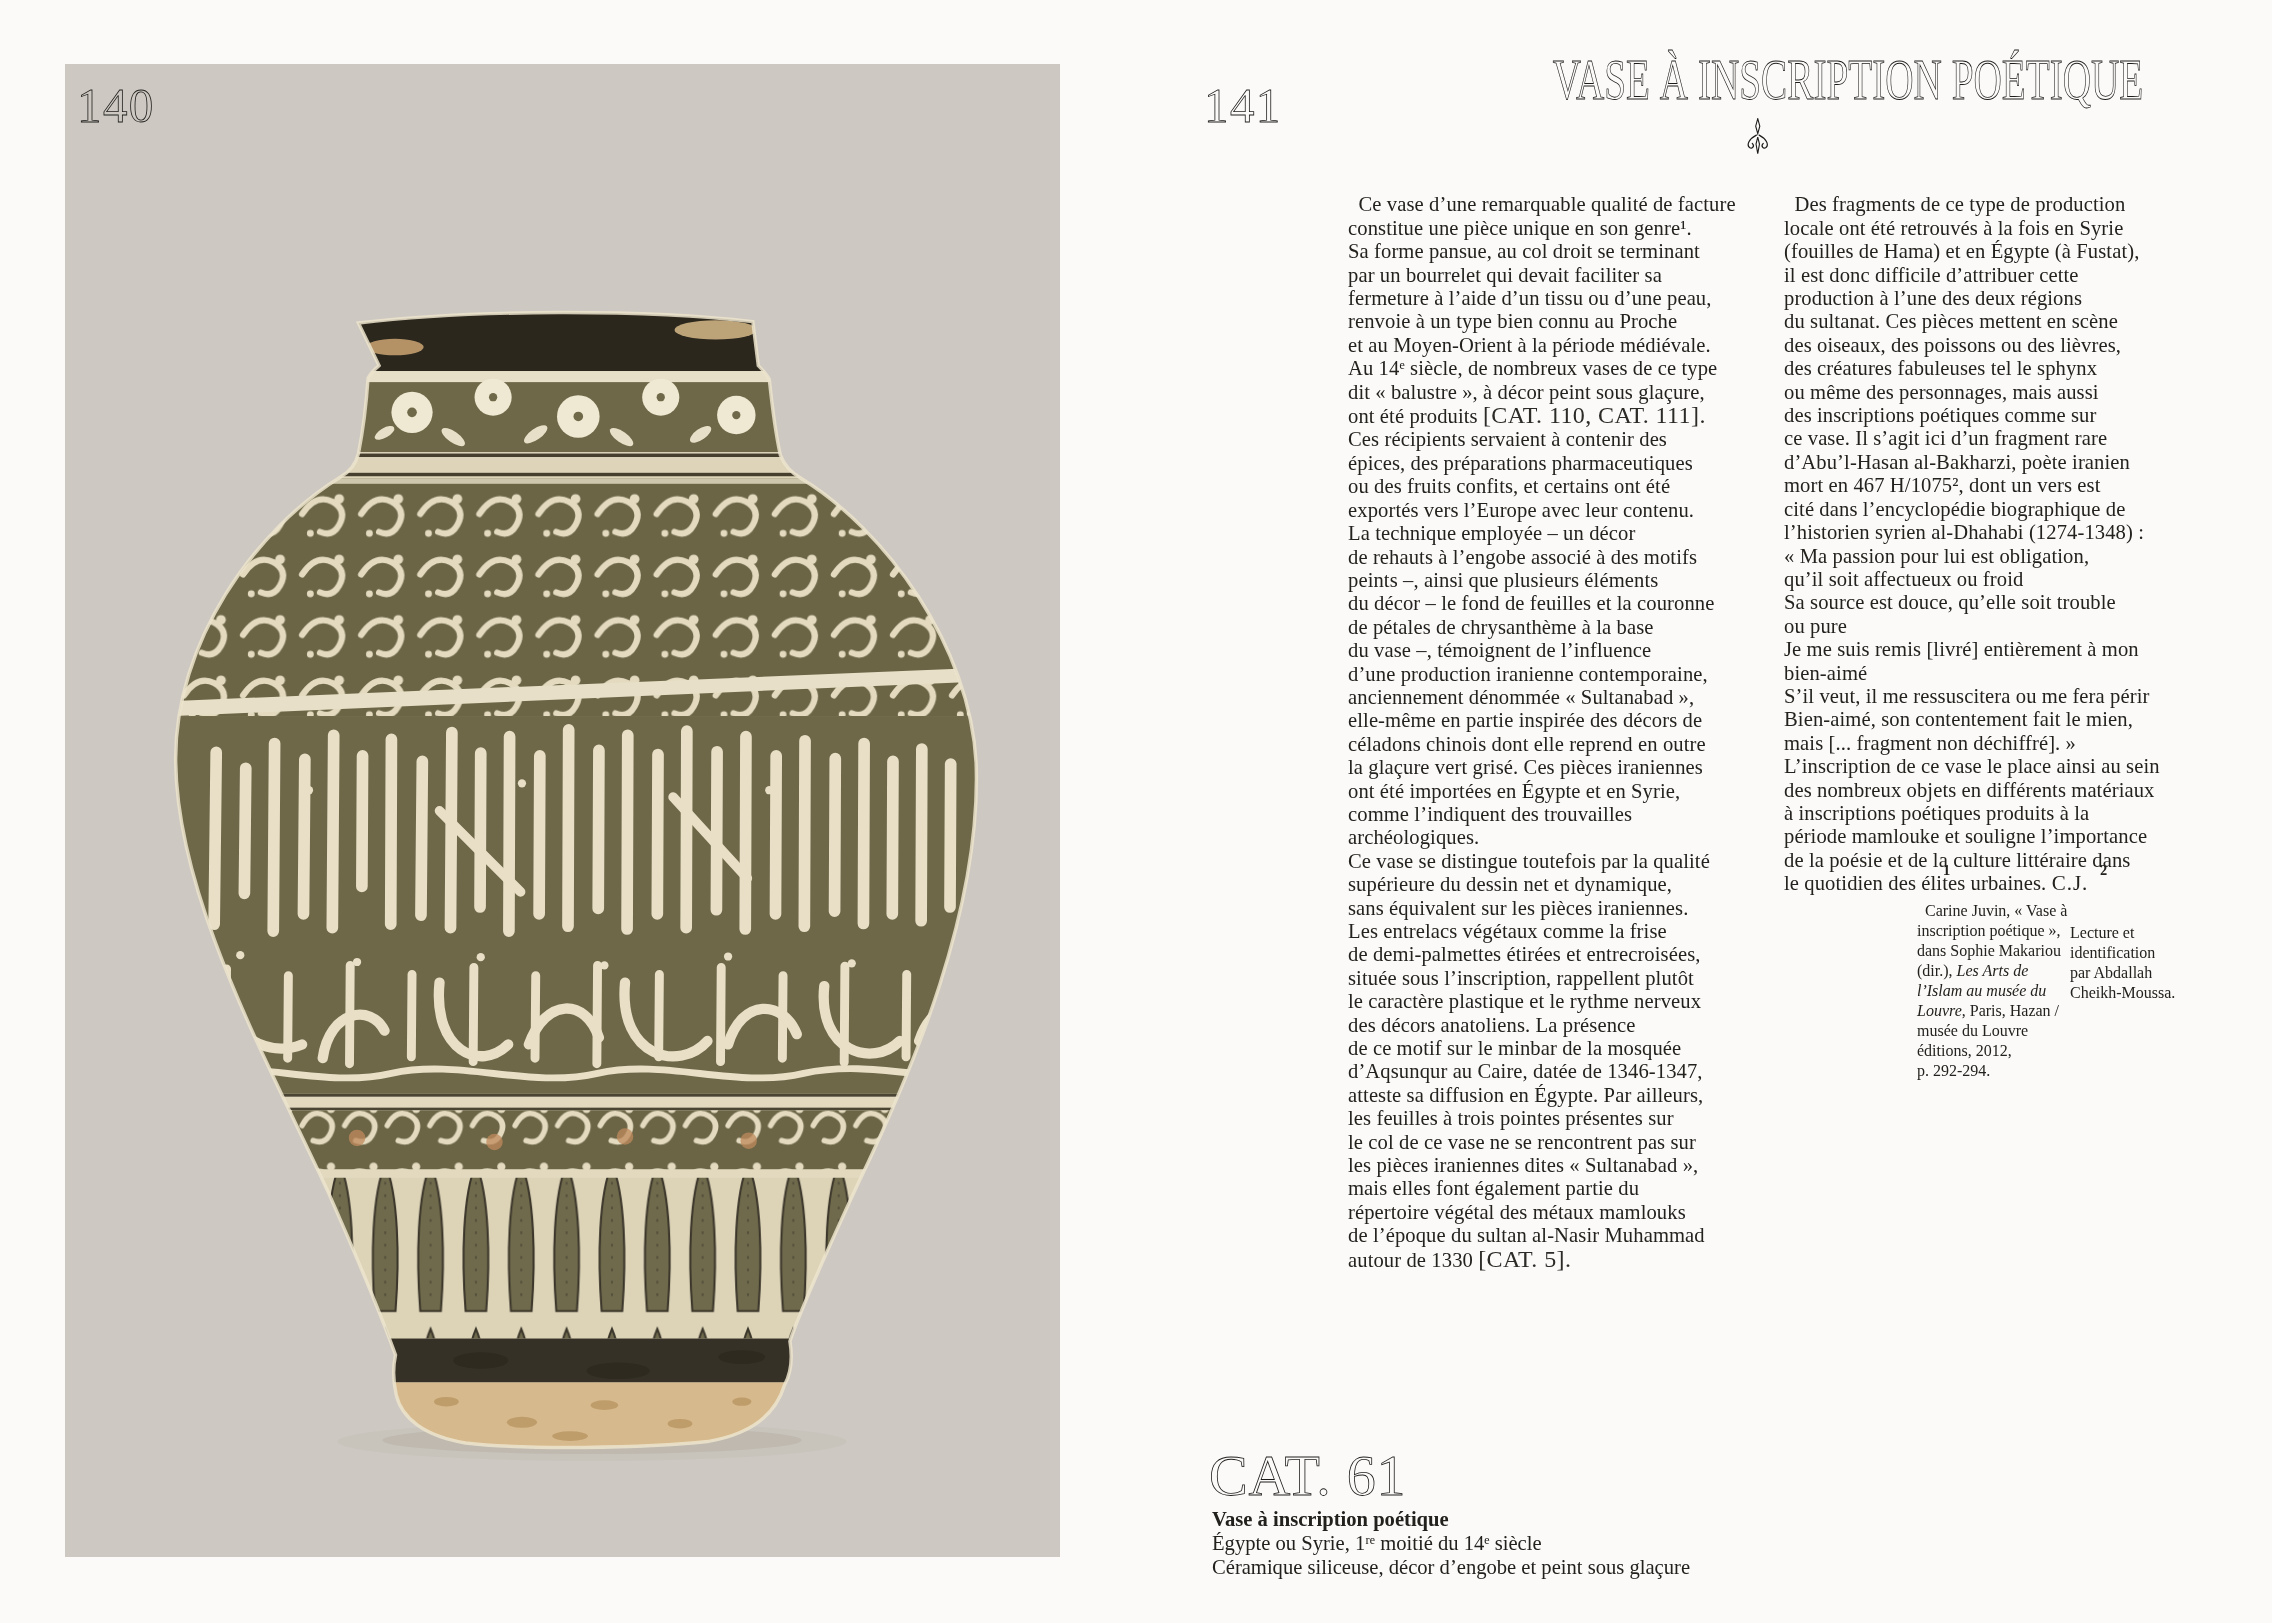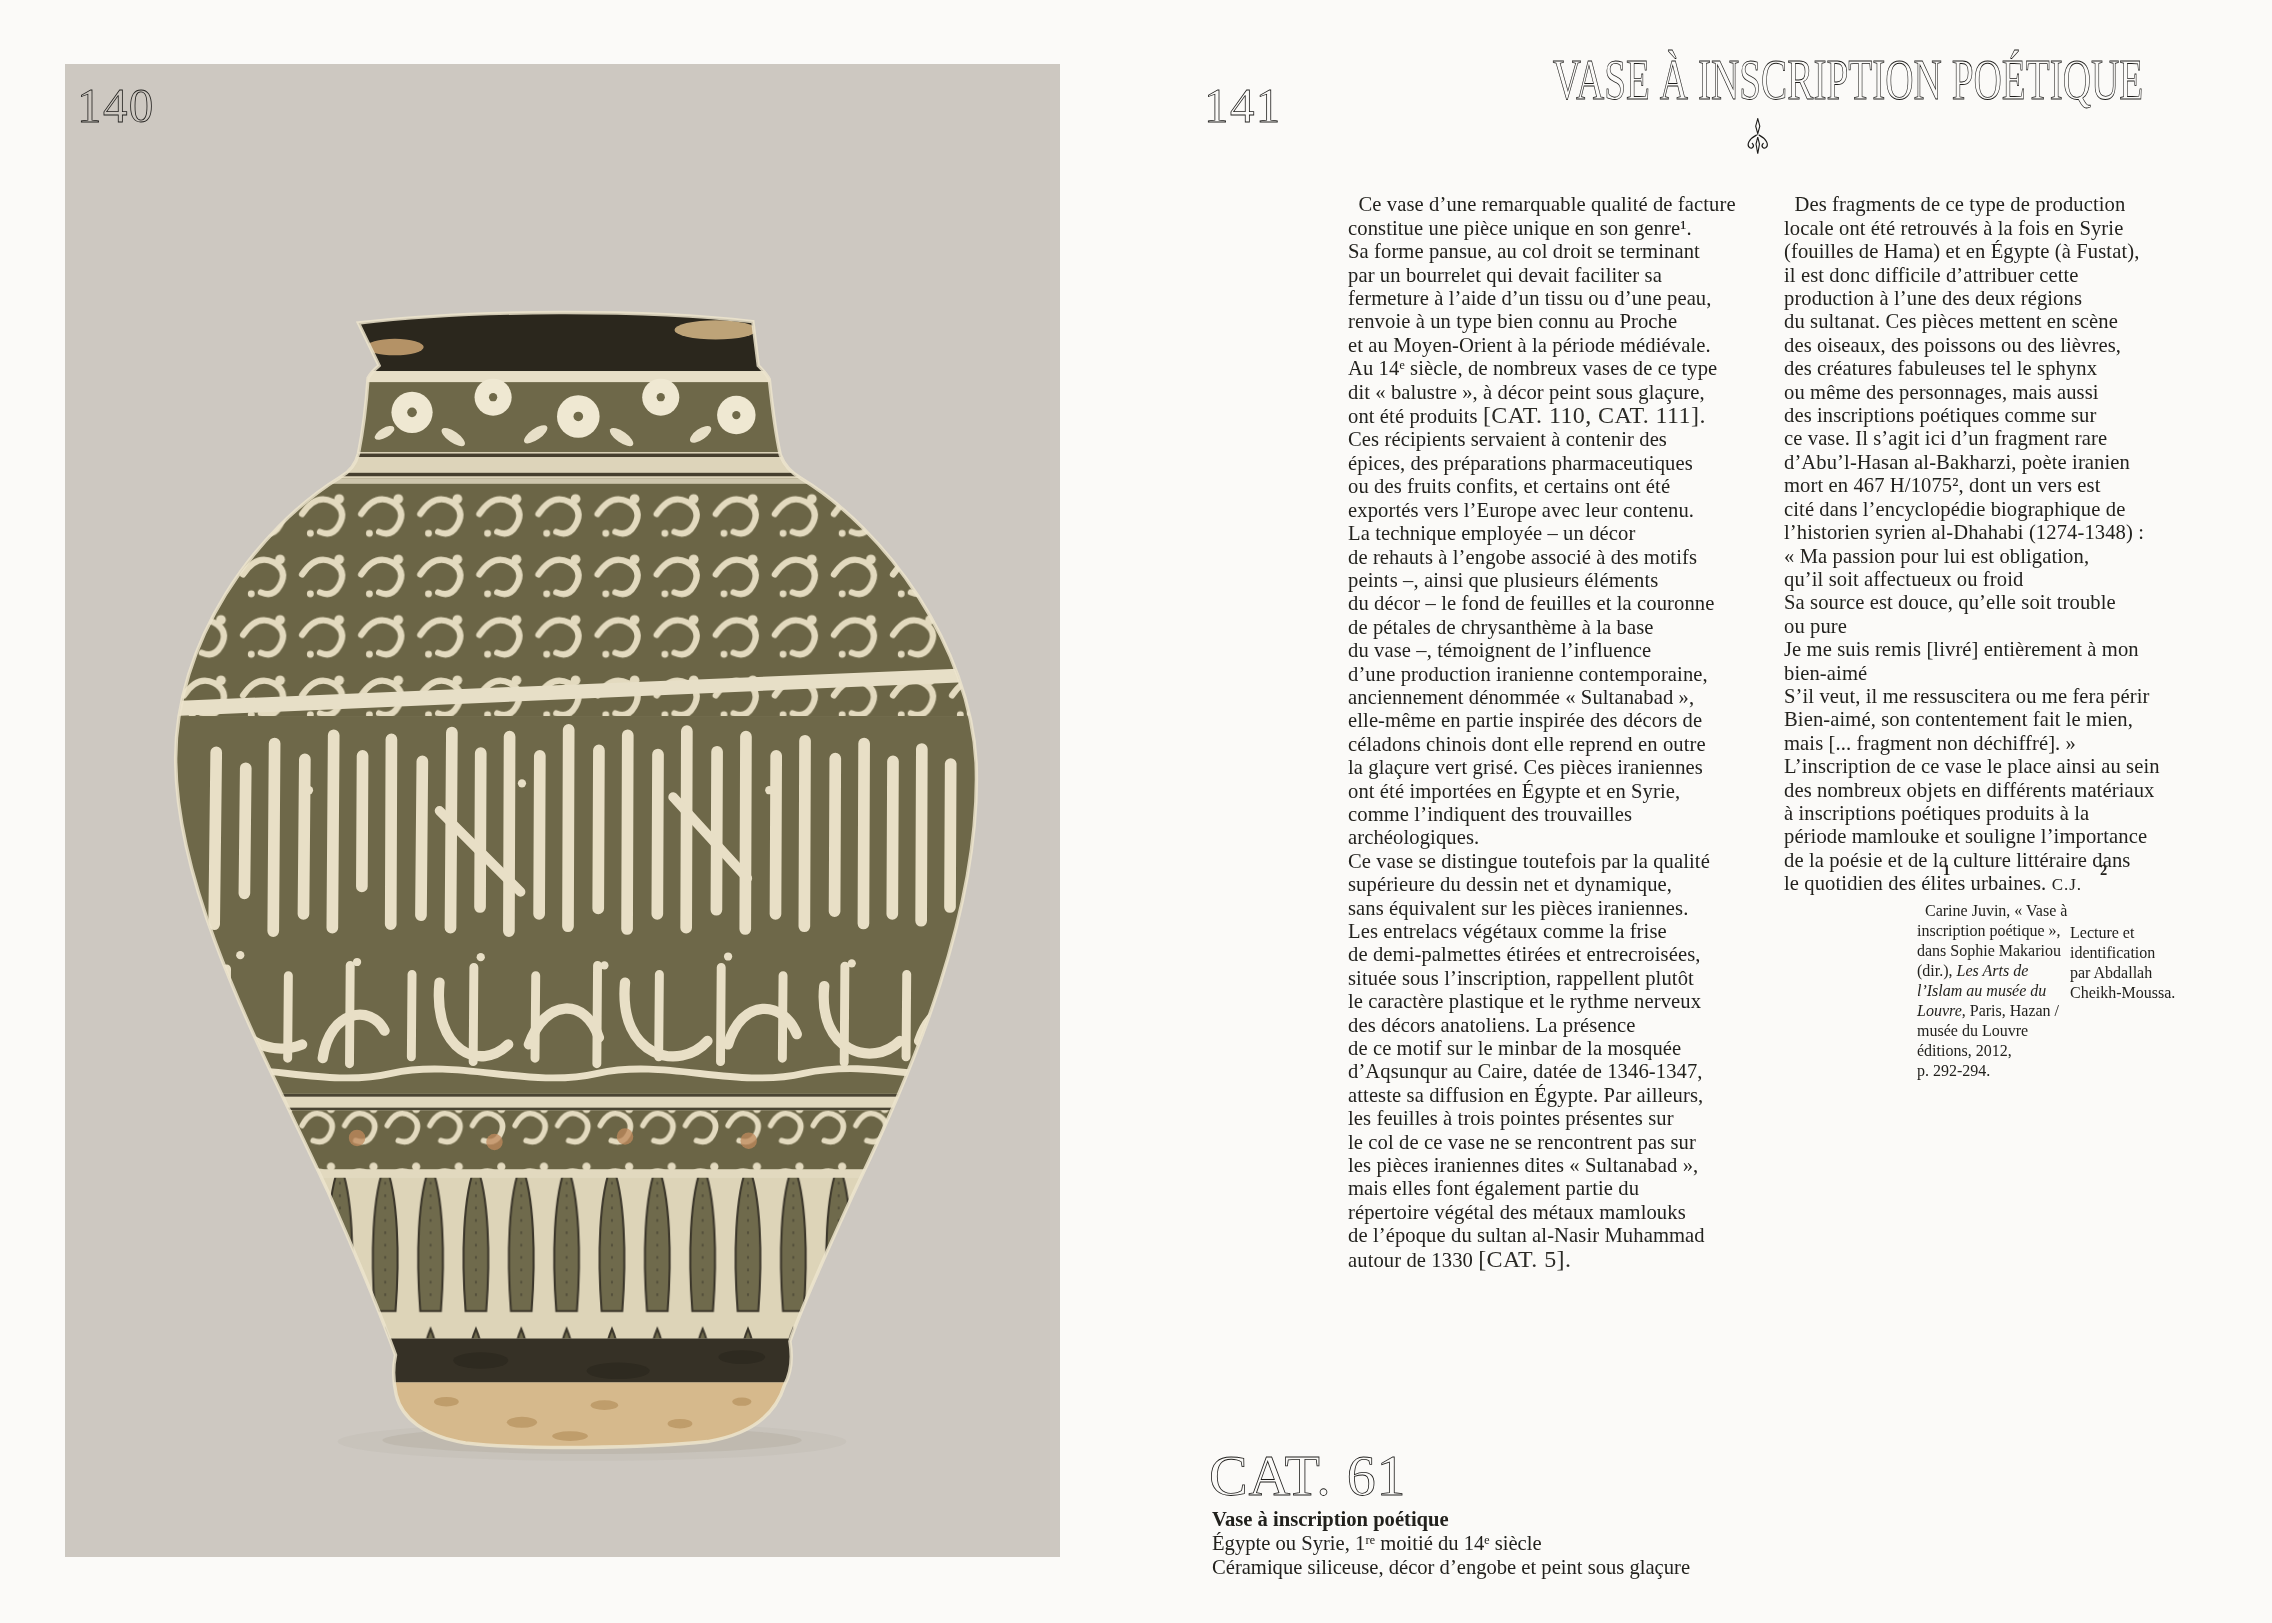--- a/index.html
+++ b/index.html
@@ -10,21 +10,21 @@
   .display{font-family:"Liberation Serif","DejaVu Serif",serif;font-weight:400;color:#1c1b19;}
   @supports (-webkit-text-stroke: 1px black){
     .hollow-white{color:#fbfaf8;-webkit-text-stroke:0.8px #1c1b19;}
     .hollow-beige{color:#cdc8c1;-webkit-text-stroke:0.8px #1c1b19;}
   }
   .pagenum{font-size:49px;line-height:1;letter-spacing:1.4px;margin-top:14px;}
   .title{font-size:56px;line-height:1;white-space:nowrap;text-align:center;
          transform:scaleX(0.70);transform-origin:center;}
   .body-text{white-space:pre;font-size:20.6px;line-height:23.4px;letter-spacing:0.1px;color:#23221e;}
   .inline-ref{font-size:24px;letter-spacing:0.4px;color:#2c2b27;}
-  .initials{font-size:17px;letter-spacing:1px;}
+  .initials{font-size:21px;letter-spacing:1px;}
   .footnote{white-space:pre;font-size:16px;line-height:20px;color:#23221e;}
   .fn-num{font-size:14.4px;font-weight:bold;}
   .fn-italic{font-style:italic;}
   .catnum{font-size:58px;line-height:1;letter-spacing:0.7px;}
   .cat-line{font-size:20.6px;line-height:1.1;white-space:pre;}
   .cat-bold{font-weight:bold;}
   .cat-small{font-size:18.6px;}
   .photo{left:65px;top:64px;width:995px;height:1493px;background:#cdc8c1;overflow:hidden;}
 </style>
 </head>

